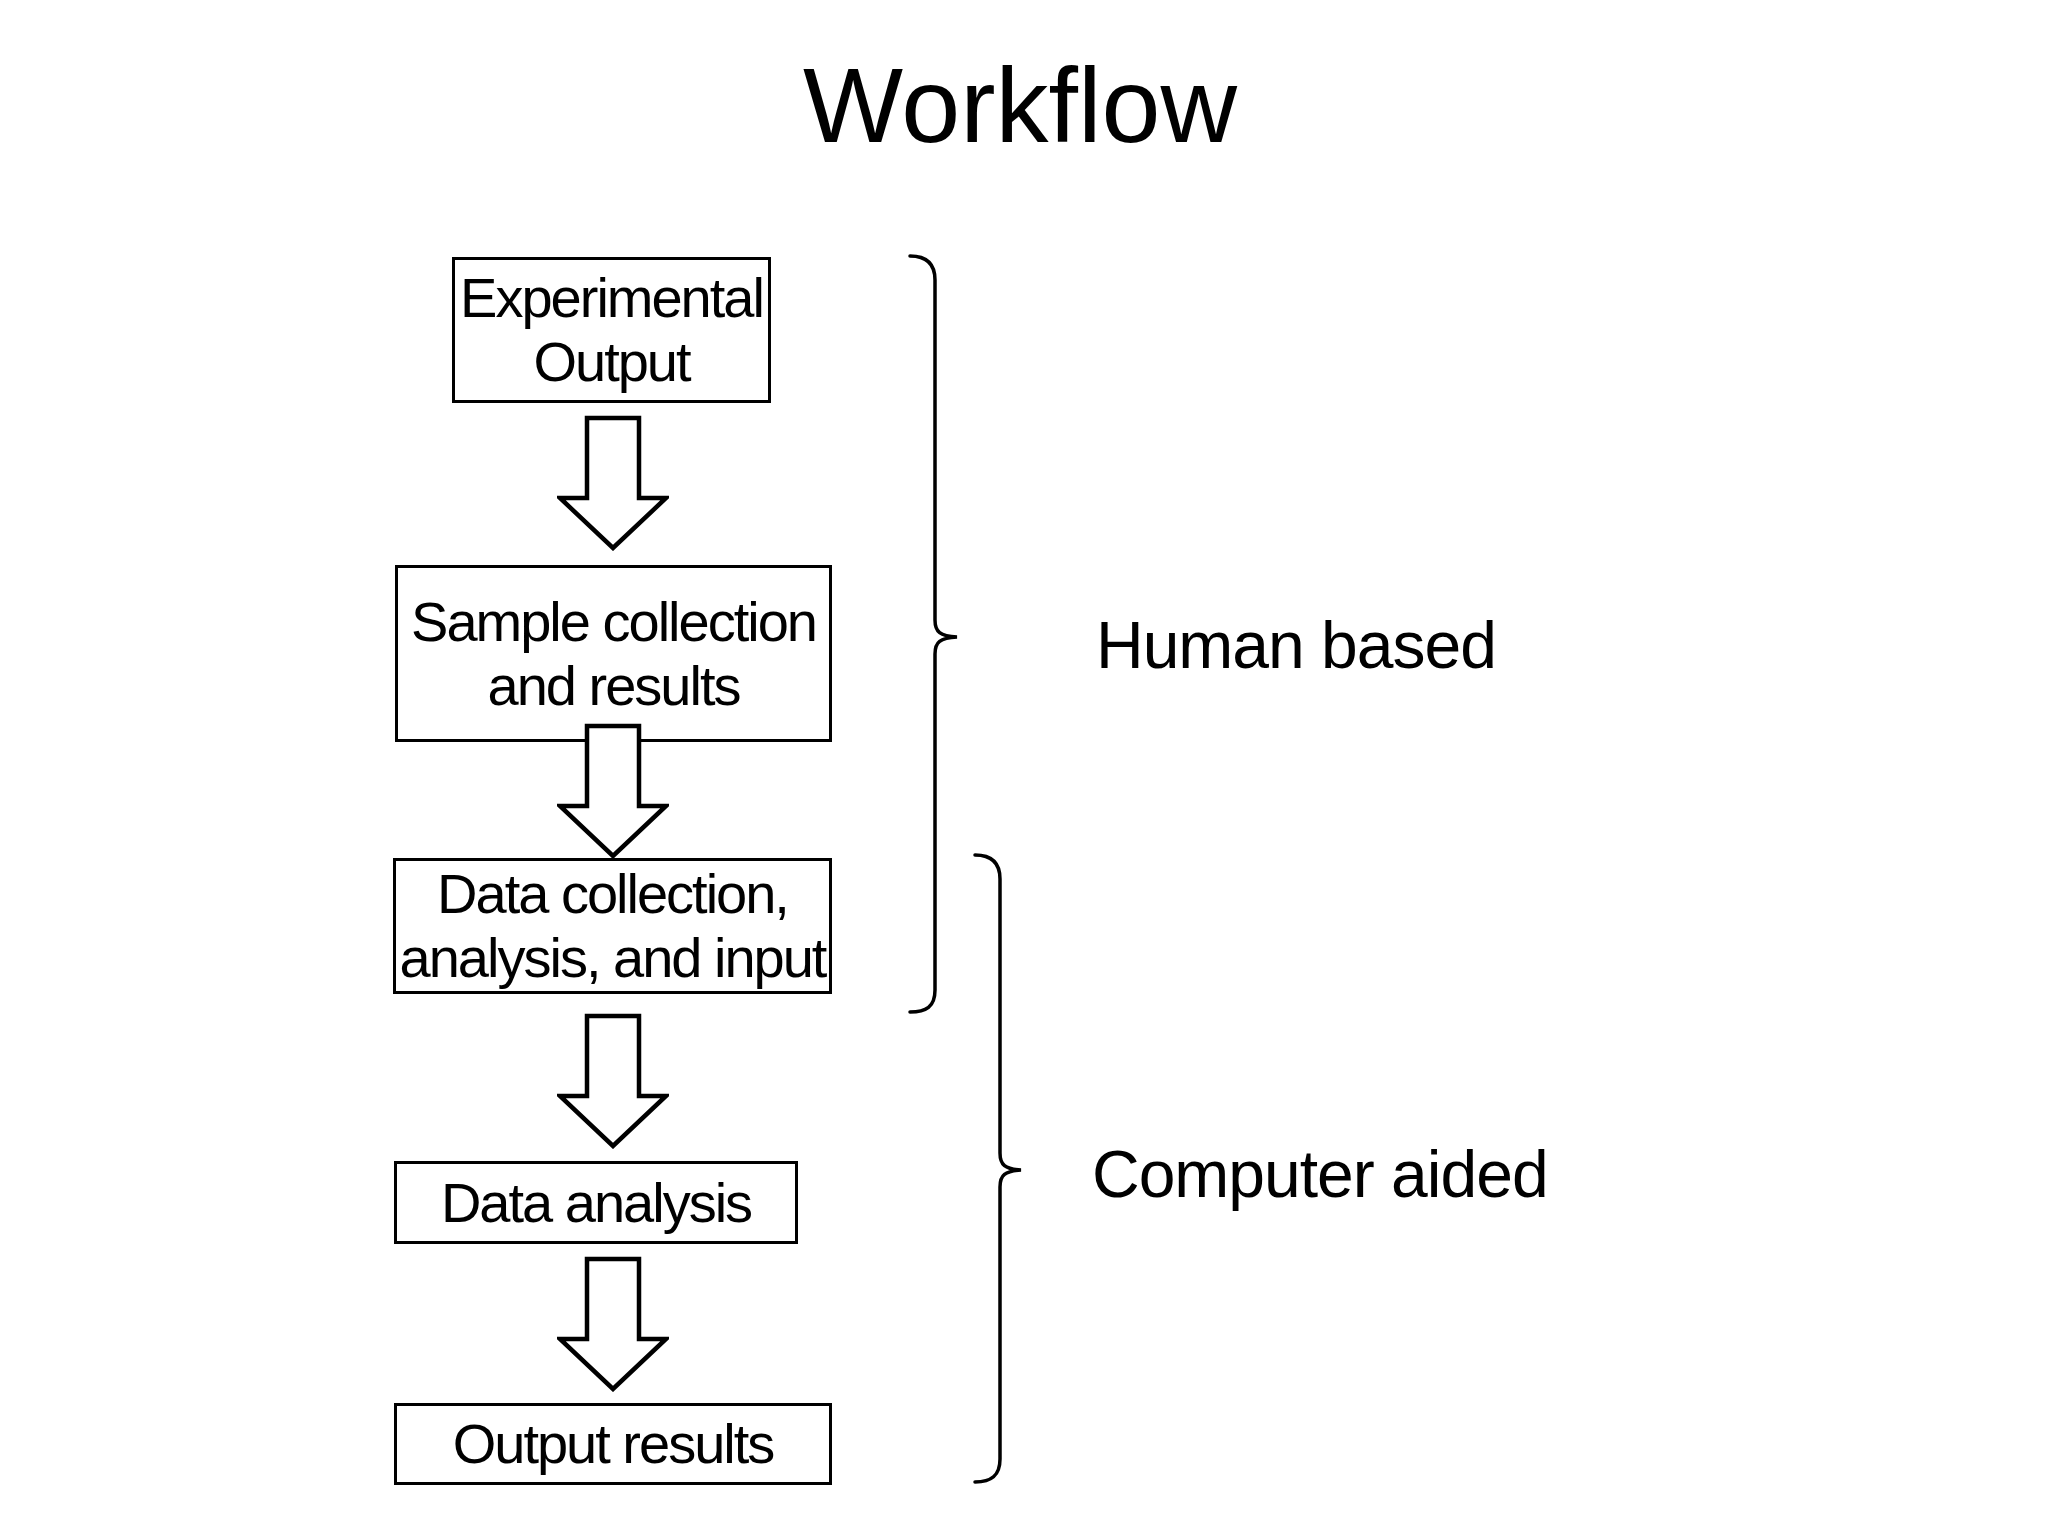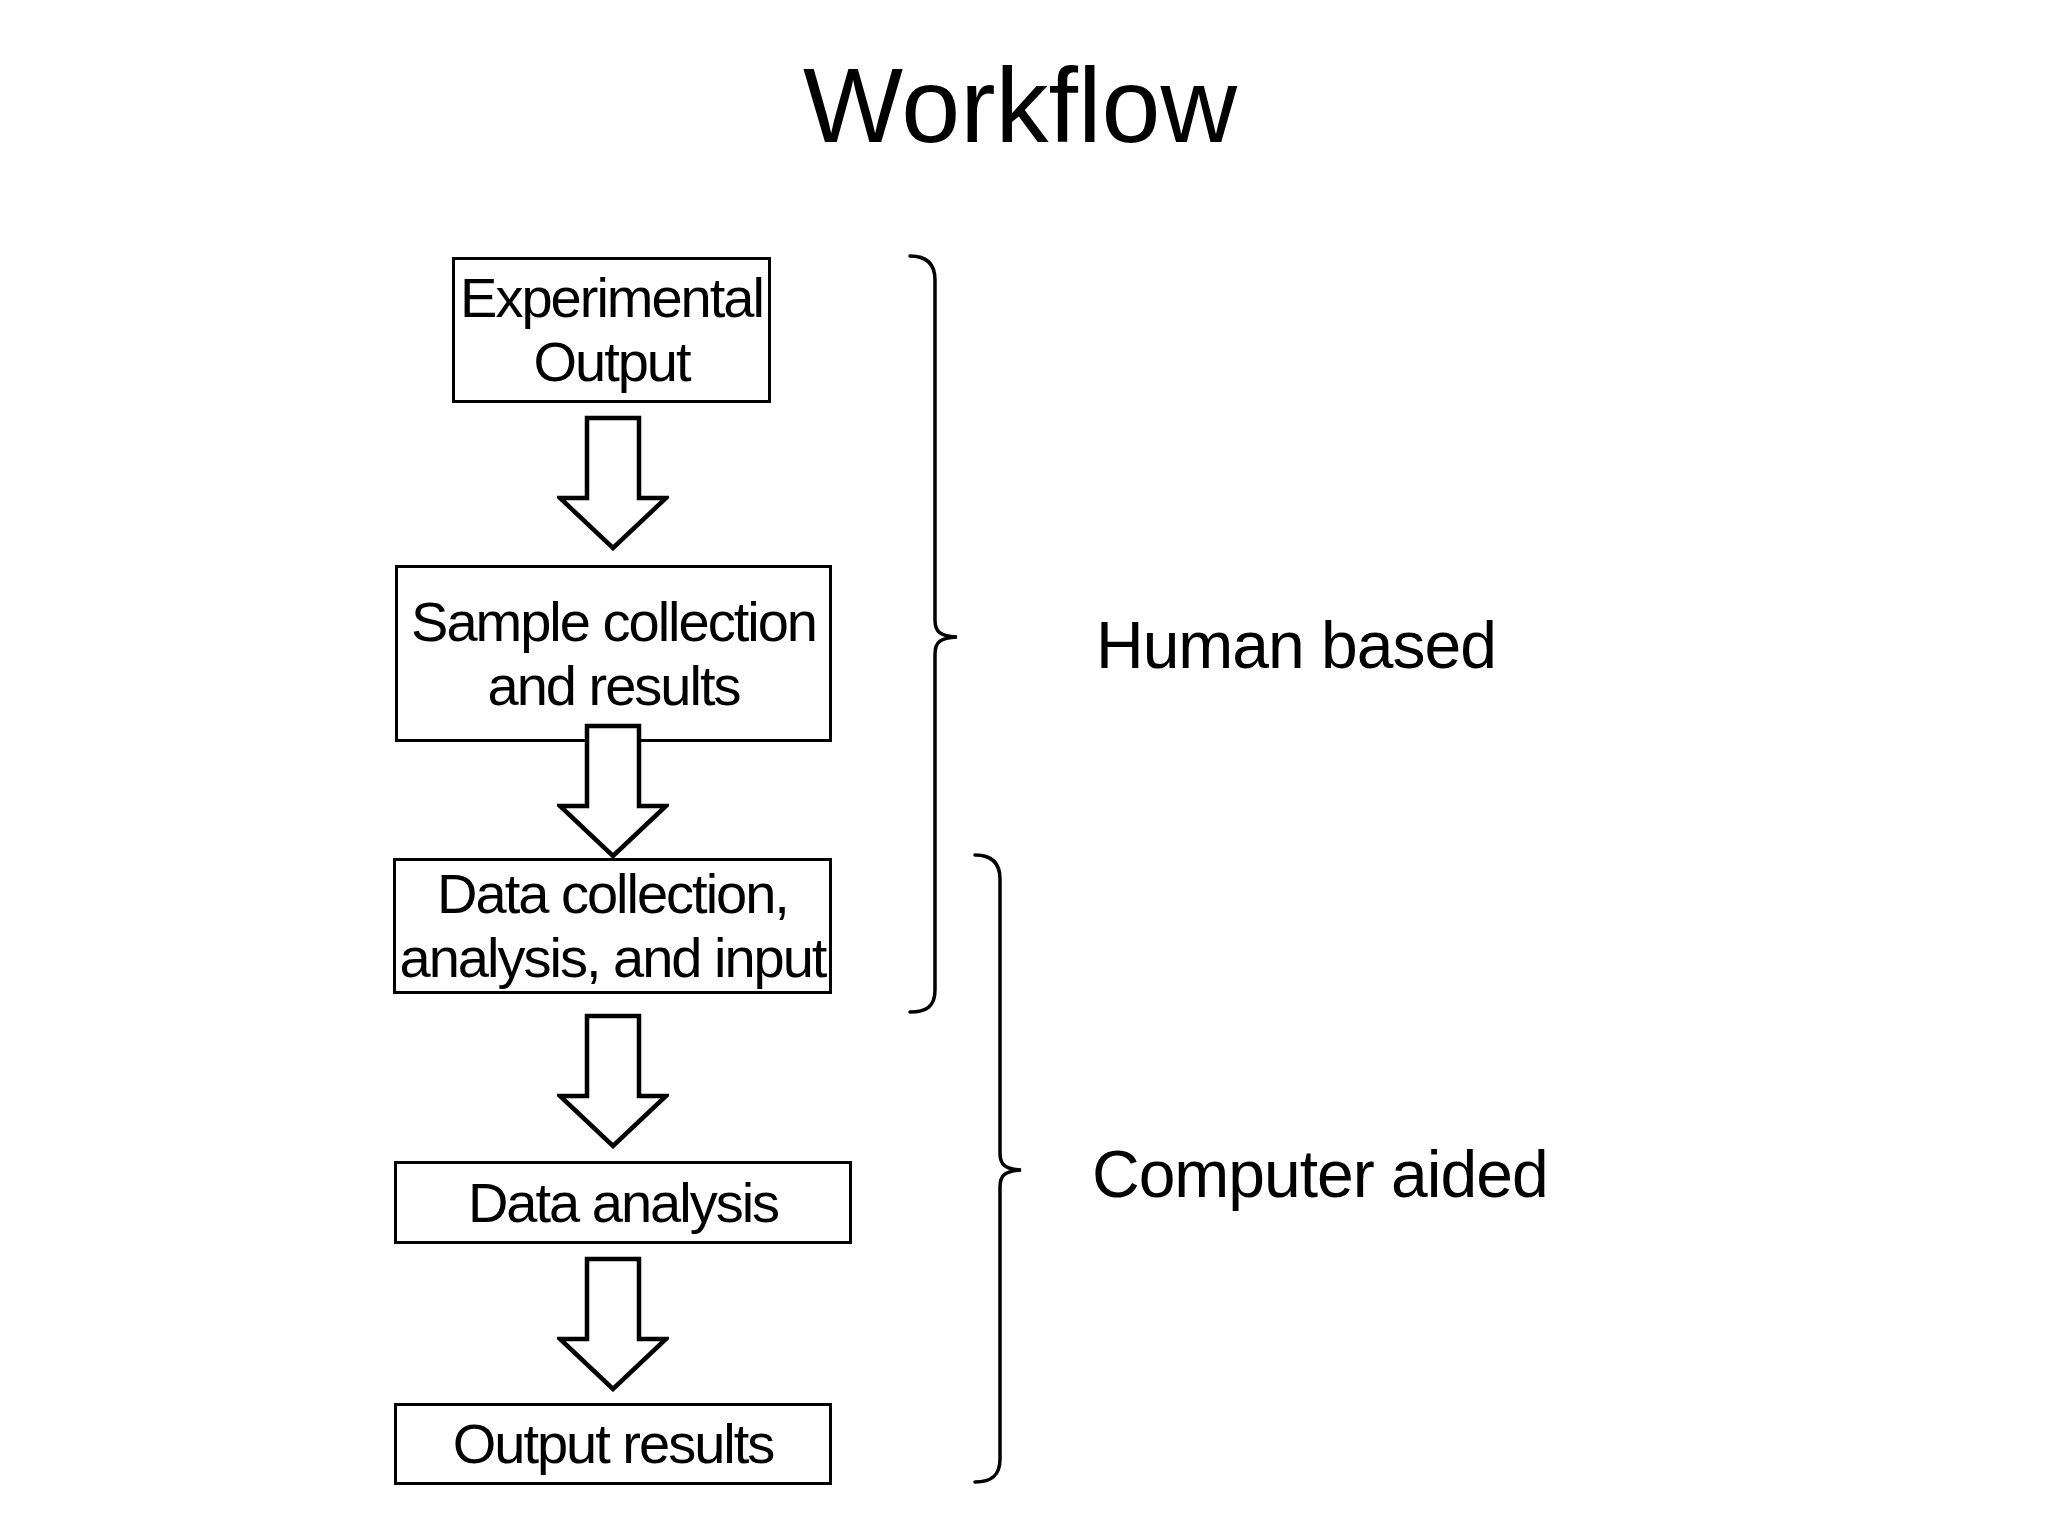--- a/index.html
+++ b/index.html
@@ -63,21 +63,21 @@
     line-height: 70px;
     letter-spacing: -1px;
     white-space: nowrap;
   }
   #label-human    { left: 1096px; top: 585px;  }
   #label-computer { left: 1092px; top: 1114px; }
 
   #box-1 { left: 452px; top: 232px;  width: 319px; height: 146px; }
   #box-2 { left: 395px; top: 540px;  width: 437px; height: 177px; }
   #box-3 { left: 393px; top: 833px;  width: 439px; height: 136px; }
-  #box-4 { left: 394px; top: 1136px; width: 458px; height: 83px;  }
+  #box-4 { left: 394px; top: 1136px; width: 404px; height: 83px;  }
   #box-5 { left: 394px; top: 1378px; width: 438px; height: 82px;  }
 
   #arrow-1 { left: 557px; top: 390px;  }
   #arrow-2 { left: 557px; top: 698px;  }
   #arrow-3 { left: 557px; top: 988px;  }
   #arrow-4 { left: 557px; top: 1231px; }
 </style>
 </head>
 <body>
 

